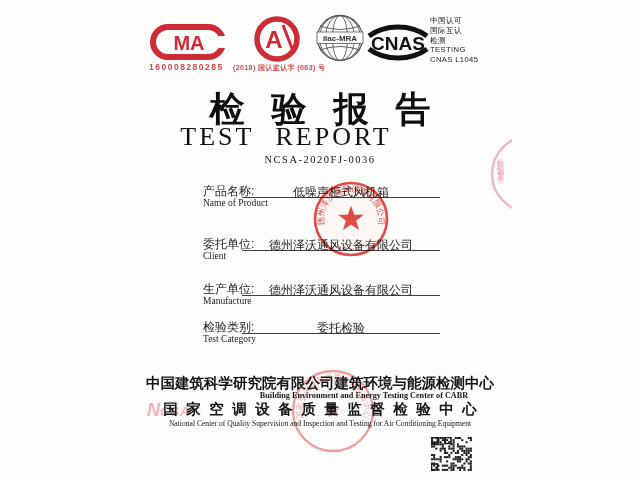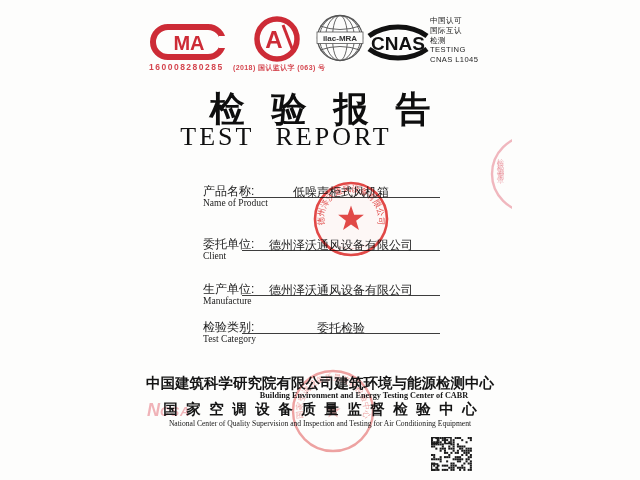--- a/index.html
+++ b/index.html
@@ -74,20 +74,21 @@
   <div class="abs accr">
     <div>中国认可</div>
     <div>国际互认</div>
     <div>检测</div>
     <div>TESTING</div>
     <div>CNAS L1045</div>
   </div>
 
   <div class="abs title-zh">检验报告</div>
   <div class="abs title-en">TEST REPORT</div>
+  <div class="abs report-no">NCSA-2020FJ-0036</div>
 
   <div class="field-row" style="top:183px">
     <span class="flabel">产品名称:</span>
     <span class="fen serif">Name of Product</span>
     <span class="fline"></span>
     <span class="fvalue">低噪声柜式风机箱</span>
   </div>
   <div class="field-row" style="top:236px">
     <span class="flabel">委托单位:</span>
     <span class="fen serif">Client</span>

